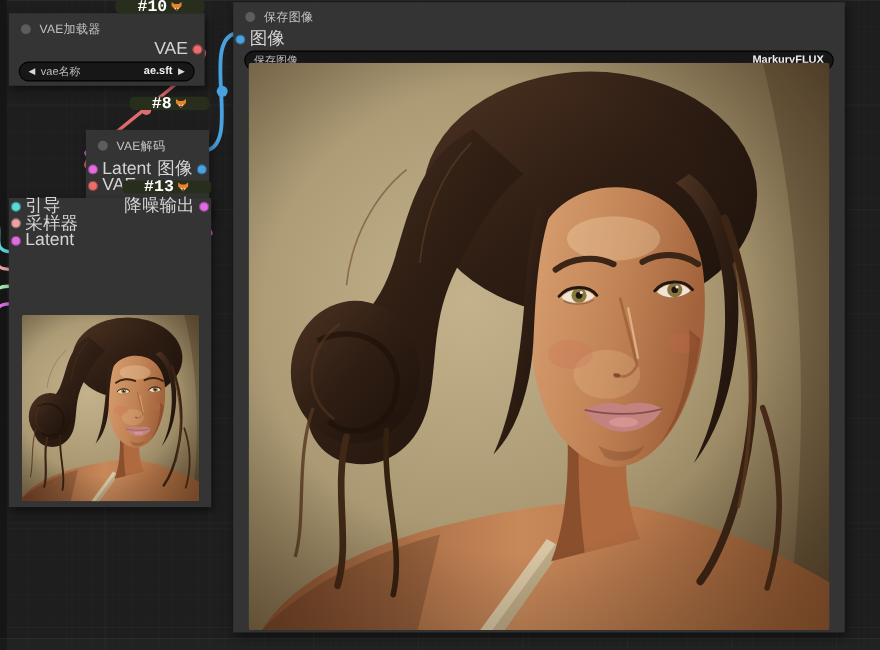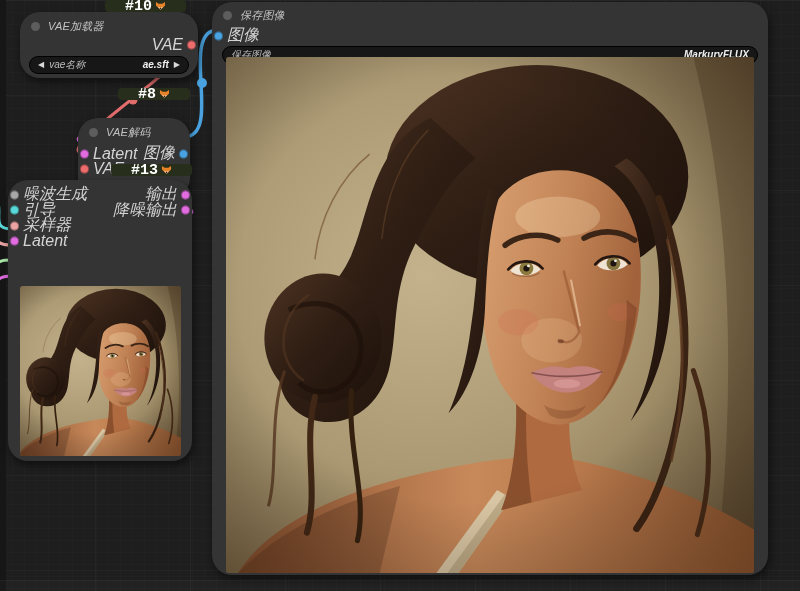--- a/index.html
+++ b/index.html
@@ -10,21 +10,21 @@
       linear-gradient(rgba(255,255,255,.030) 1px, transparent 1px),
       linear-gradient(90deg, rgba(255,255,255,.030) 1px, transparent 1px),
       linear-gradient(rgba(255,255,255,.013) 1px, transparent 1px),
       linear-gradient(90deg, rgba(255,255,255,.013) 1px, transparent 1px);
     background-size:95px 95px,95px 95px,12px 12px,12px 12px;
     font-family:"Liberation Sans","DejaVu Sans",sans-serif;
   }
   .left-strip{position:absolute;left:0;top:0;width:6px;height:591px;background:#161616;z-index:1;}
   .bottom-strip{position:absolute;left:0;top:580px;width:800px;height:11px;background:rgba(255,255,255,.018);border-top:1px solid rgba(255,255,255,.04);z-index:1;}
   svg.wires{position:absolute;left:0;top:0;z-index:2;}
-  .node{position:absolute;background:#343434;border-radius:20px;box-shadow:2px 4px 9px rgba(0,0,0,.5);z-index:4;font-style:italic;}
+  .node{position:absolute;background:#343434;border-radius:0;box-shadow:2px 4px 9px rgba(0,0,0,.5);z-index:4;}
   .node-header{display:flex;align-items:center;gap:8px;padding:7px 11px 3px 11px;}
   .collapse-dot{width:9px;height:9px;border-radius:50%;background:#5d5d5d;flex:0 0 auto;}
   .node-title{color:#c2c2c2;font-size:11px;letter-spacing:.2px;white-space:nowrap;}
   .row{position:relative;display:flex;align-items:center;height:15.5px;padding:0 15px;}
   .dot{position:absolute;width:9px;height:9px;border-radius:50%;top:50%;transform:translateY(-50%);box-shadow:0 0 0 1px rgba(0,0,0,.35) inset;}
   .dot.in{left:2px;} .dot.out{right:2px;}
   .lbl{font-size:16px;color:#d4d4d4;white-space:nowrap;}
   .lbl.out{margin-left:auto;}
   .widget{height:16px;background:#171717;border-radius:8px;display:flex;align-items:center;gap:5px;
     padding:0 8px;margin:4px 10px;font-size:10px;color:#bdbdbd;box-shadow:0 0 0 1px #000;}
@@ -155,21 +155,21 @@
   </div>
   <div class="badge" style="top:164px;right:608px;">
     <span>#13</span>
     <svg width="11" height="10" viewBox="0 0 12 11">
         <path d="M1 1 L4 3 L8 3 L11 1 L11 5 L6 10 L1 5 Z" fill="#e8832a"></path>
         <path d="M3.2 6.2 L6 9.6 L8.8 6.2 L6 7.6 Z" fill="#f7f3ea"></path>
         <circle cx="6" cy="8.4" r="0.9" fill="#222"></circle>
       </svg>
   </div>
 
-  <div class="node" style="left:20px;top:12px;width:178px;height:66px;">
+  <div class="node" style="left:8px;top:12px;width:178px;height:66px;">
     <div class="node-header">
       <span class="collapse-dot"></span>
       <span class="node-title">VAE加载器</span>
     </div>
     <div class="row">
       <span class="lbl out">VAE</span>
       <span class="dot out" style="background-color: rgb(237, 109, 109);"></span>
     </div>
     <div class="widget">
       <span class="arrow">◀</span>
@@ -190,26 +190,20 @@
       <span class="lbl out">图像</span>
       <span class="dot out" style="background-color: rgb(74, 163, 224);"></span>
     </div>
     <div class="row">
       <span class="dot in" style="background-color: rgb(237, 109, 109);"></span>
       <span class="lbl">VAE</span>
     </div>
   </div>
 
   <div class="node" style="left:8px;top:180px;width:184px;height:281px;">
-    <div class="row" style="margin-top:7px;">
-      <span class="dot in" style="background-color: rgb(168, 168, 168);"></span>
-      <span class="lbl">噪波生成</span>
-      <span class="lbl out">输出</span>
-      <span class="dot out" style="background-color: rgb(224, 108, 224);"></span>
-    </div>
     <div class="row">
       <span class="dot in" style="background-color: rgb(89, 217, 217);"></span>
       <span class="lbl">引导</span>
       <span class="lbl out">降噪输出</span>
       <span class="dot out" style="background-color: rgb(224, 108, 224);"></span>
     </div>
     <div class="row">
       <span class="dot in" style="background-color: rgb(235, 163, 163);"></span>
       <span class="lbl">采样器</span>
     </div>

